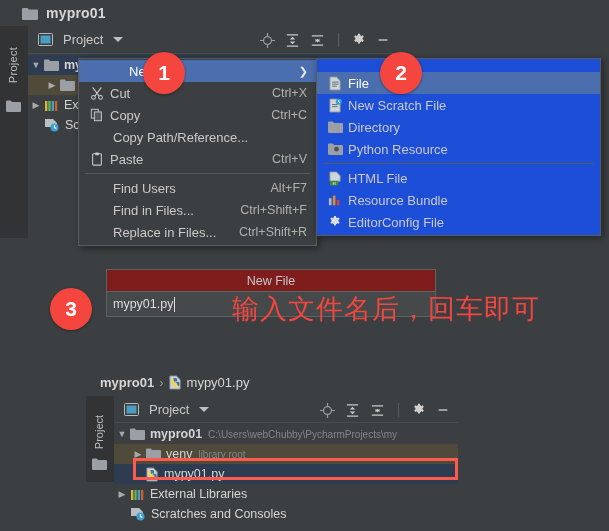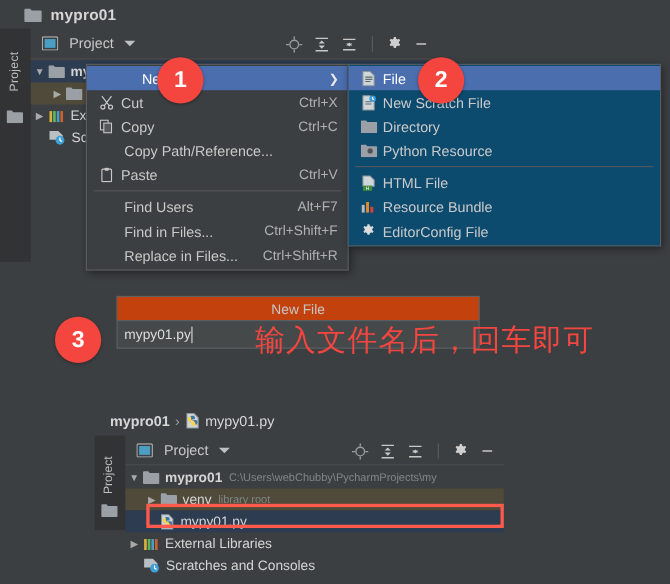--- a/index.html
+++ b/index.html
@@ -78,43 +78,43 @@
   .mi .mshort { position: absolute; right: 9px; color: #b0b0b0; font-size: 12.5px; }
   .mi .msubarrow { position: absolute; right: 8px; color: #e8e8e8; font-size: 11px; }
   .mi.highlight { background: #4b6eaf; color: #ffffff; }
   .mi.highlight .mlabel { color: #ffffff; }
   .mi.noicon .mlabel { margin-left: 26px; }
   .msep { height: 1px; background: #555858; margin: 3px 6px; }
 
   
   .submenu {
     position: absolute; left: 316px; top: 58px; width: 285px;
-    background: #0c4a6e; border: 1px solid #5a5d5f;
+    background: #1d4ed8; border: 1px solid #5a5d5f;
     box-shadow: 2px 2px 7px rgba(0,0,0,.45);
-    padding: 1px 0 2px 0;
+    padding: 13px 0 2px 0;
   }
   .submenu .mi .mshort { right: 10px; }
 
   
   .badge {
     position: absolute; border-radius: 50%;
     background: #f5453f; color: #fff;
     display: flex; align-items: center; justify-content: center;
     font-size: 21px; font-weight: bold;
     box-shadow: 0 1px 3px rgba(0,0,0,.35);
     z-index: 40;
   }
   #badge1 { left: 143px; top: 52px; width: 42px; height: 42px; }
   #badge2 { left: 380px; top: 52px; width: 42px; height: 42px; }
   #badge3 { left: 50px; top: 288px; width: 42px; height: 42px; }
 
   
   .newfile { position: absolute; left: 106px; top: 269px; width: 330px; z-index: 10; }
   .nf-title {
-    height: 22px; background: #c2410c; border: 1px solid #5e6264; border-bottom: none;
+    height: 22px; background: #7f1d1d; border: 1px solid #5e6264; border-bottom: none;
     display: flex; align-items: center; justify-content: center;
     color: #c6c6c6; font-size: 12.5px;
   }
   .nf-input {
     height: 26px; background: #45494a; border: 1px solid #5e6264;
     display: flex; align-items: center; padding-left: 6px; position: relative;
   }
   .nf-input .val { color: #dcdcdc; font-size: 12.5px; }
   .nf-caret { display:inline-block; width:1px; height:15px; background:#dcdcdc; margin-left:1px; }
 

